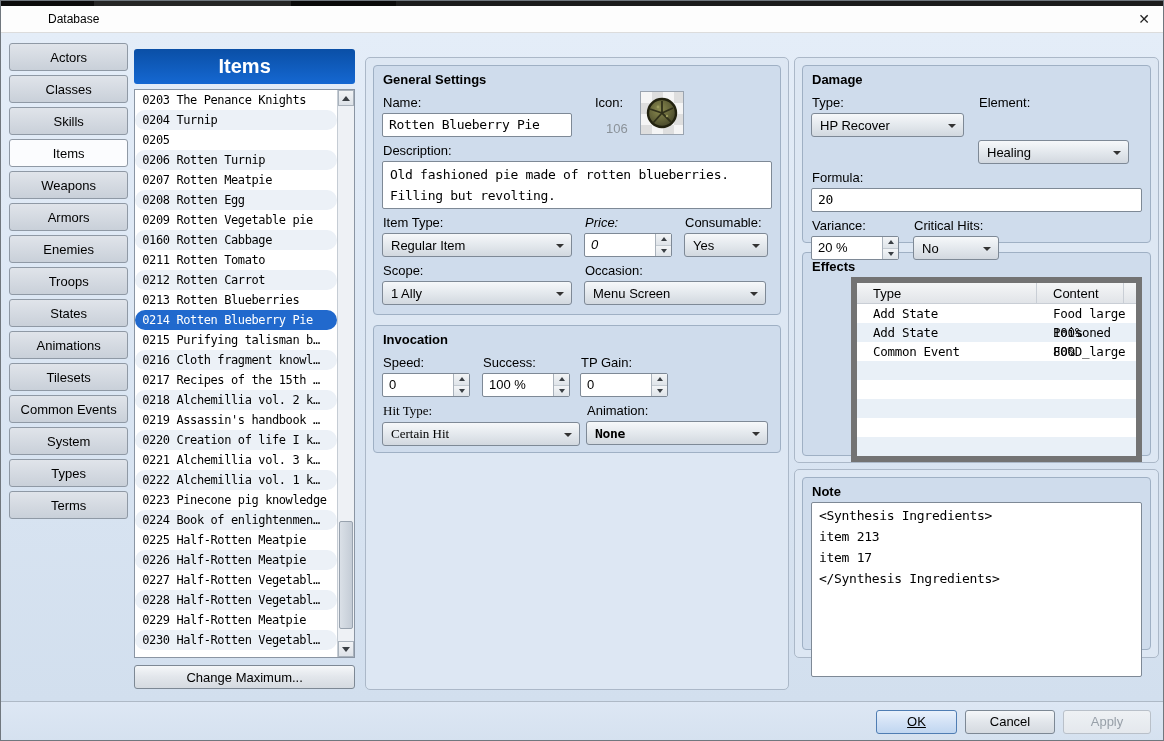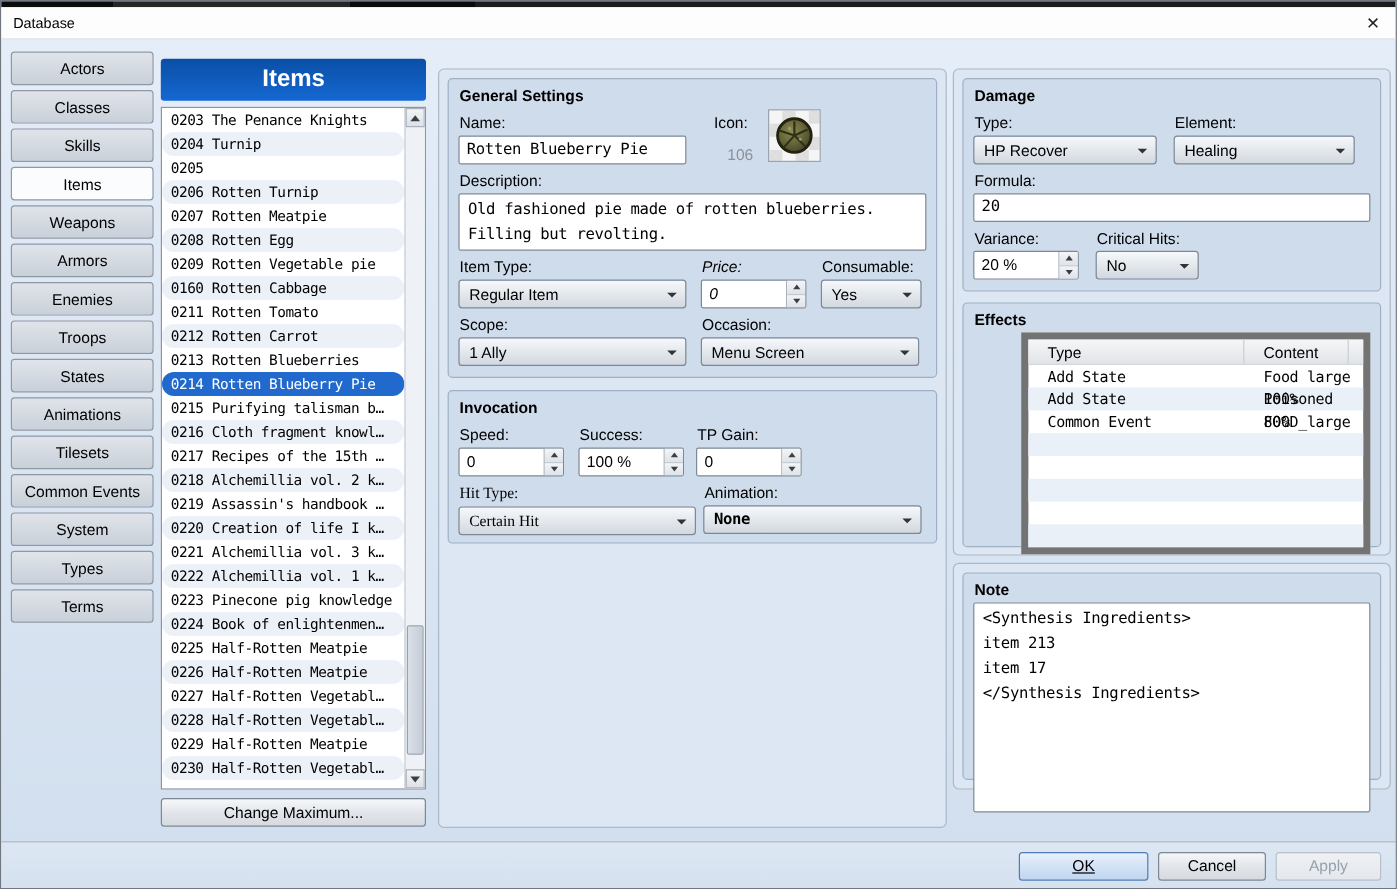--- a/index.html
+++ b/index.html
@@ -1,20 +1,20 @@
 <!DOCTYPE html>
 <html style="--banner-top: #0a4fa6; --banner-bottom: #1568d2; --selection: #2169cd; --ok-border: #4f7db3;"><head>
 <meta charset="utf-8">
 <style>
   html,body{margin:0;padding:0;background:#333;}
   *{box-sizing:border-box;}
   .window{position:relative;width:1164px;height:741px;background:#dbe5f2;
     font-family:"Liberation Sans",sans-serif;color:#000;border:1px solid #70777e;overflow:hidden;}
   .top-strip{height:5px;background:linear-gradient(to right,#0c0c0c 0 8%,#262626 8% 25%,#0a0a0a 25% 34%,#1c1c1c 34% 100%);}
-  .titlebar{height:27px;background:#fdfdfd;border-bottom:1px solid #dcdcdc;position:relative;}
+  .titlebar{height:27px;background:#fdfdfd;border-bottom:1px solid #dcdcdc;position:relative;padding-left:37px;}
   .titlebar .title{font-size:12px;line-height:26px;padding-left:10px;display:inline-block;}
   .titlebar .close{position:absolute;right:13px;top:4px;font-size:14px;color:#222;cursor:default;line-height:18px;}
   .content{height:668px;background:linear-gradient(#e4edf8,#d2dfee);display:flex;padding:10px 4px 0 8px;}
 
   
   .sidebar{width:120px;margin-right:6px;}
   .tab{height:28px;margin-bottom:4px;border:1px solid #8f99a5;border-radius:3px;
     background:linear-gradient(#e0e4ea,#c9d0d9);font-size:13px;display:flex;align-items:center;justify-content:center;}
   .tab.selected{background:#fbfcfe;}
 
@@ -94,21 +94,21 @@
     font-size:12.5px;letter-spacing:-0.3px;}
   .erow.alt{background:#e9f0f7;}
   .ec1{width:180px;padding-left:16px;}
   .ec2{flex:1;padding-left:16px;}
 
   .note-area{height:175px;margin-top:3px;}
 
   
   .footer{height:40px;border-top:1px solid #aeb9c6;background:linear-gradient(#dde7f4,#d5e1ef);
     display:flex;align-items:center;justify-content:flex-end;gap:8px;padding-right:12px;}
-  .w-ok{width:108px;text-decoration:underline;} .w-cancel{width:90px;} .w-apply{width:88px;}
+  .w-ok{width:81px;text-decoration:underline;} .w-cancel{width:90px;} .w-apply{width:88px;}
 </style>
 </head>
 <body>
 
 <div class="window">
   <div class="top-strip"></div>
   <div class="titlebar">
     <span class="title">Database</span>
     <span class="close">✕</span>
   </div>
@@ -338,21 +338,21 @@
           <div class="gbox" style="height:178px;">
             <div class="gtitle">Damage</div>
             <div class="frow">
               <div class="col" style="width:153px;">
                 <div class="lbl">Type:</div>
                 <div class="dd">
                     <span>HP Recover</span>
                     <span class="arr"></span>
                   </div>
               </div>
-              <div class="col" style="width:151px;margin-left:14px;">
+              <div class="col" style="width:151px;margin-left:14px;gap:27px;">
                 <div class="lbl">Element:</div>
                 <div class="dd">
                     <span>Healing</span>
                     <span class="arr"></span>
                   </div>
               </div>
             </div>
             <div class="lbl">Formula:</div>
             <div class="tinput">20</div>
             <div class="frow">

